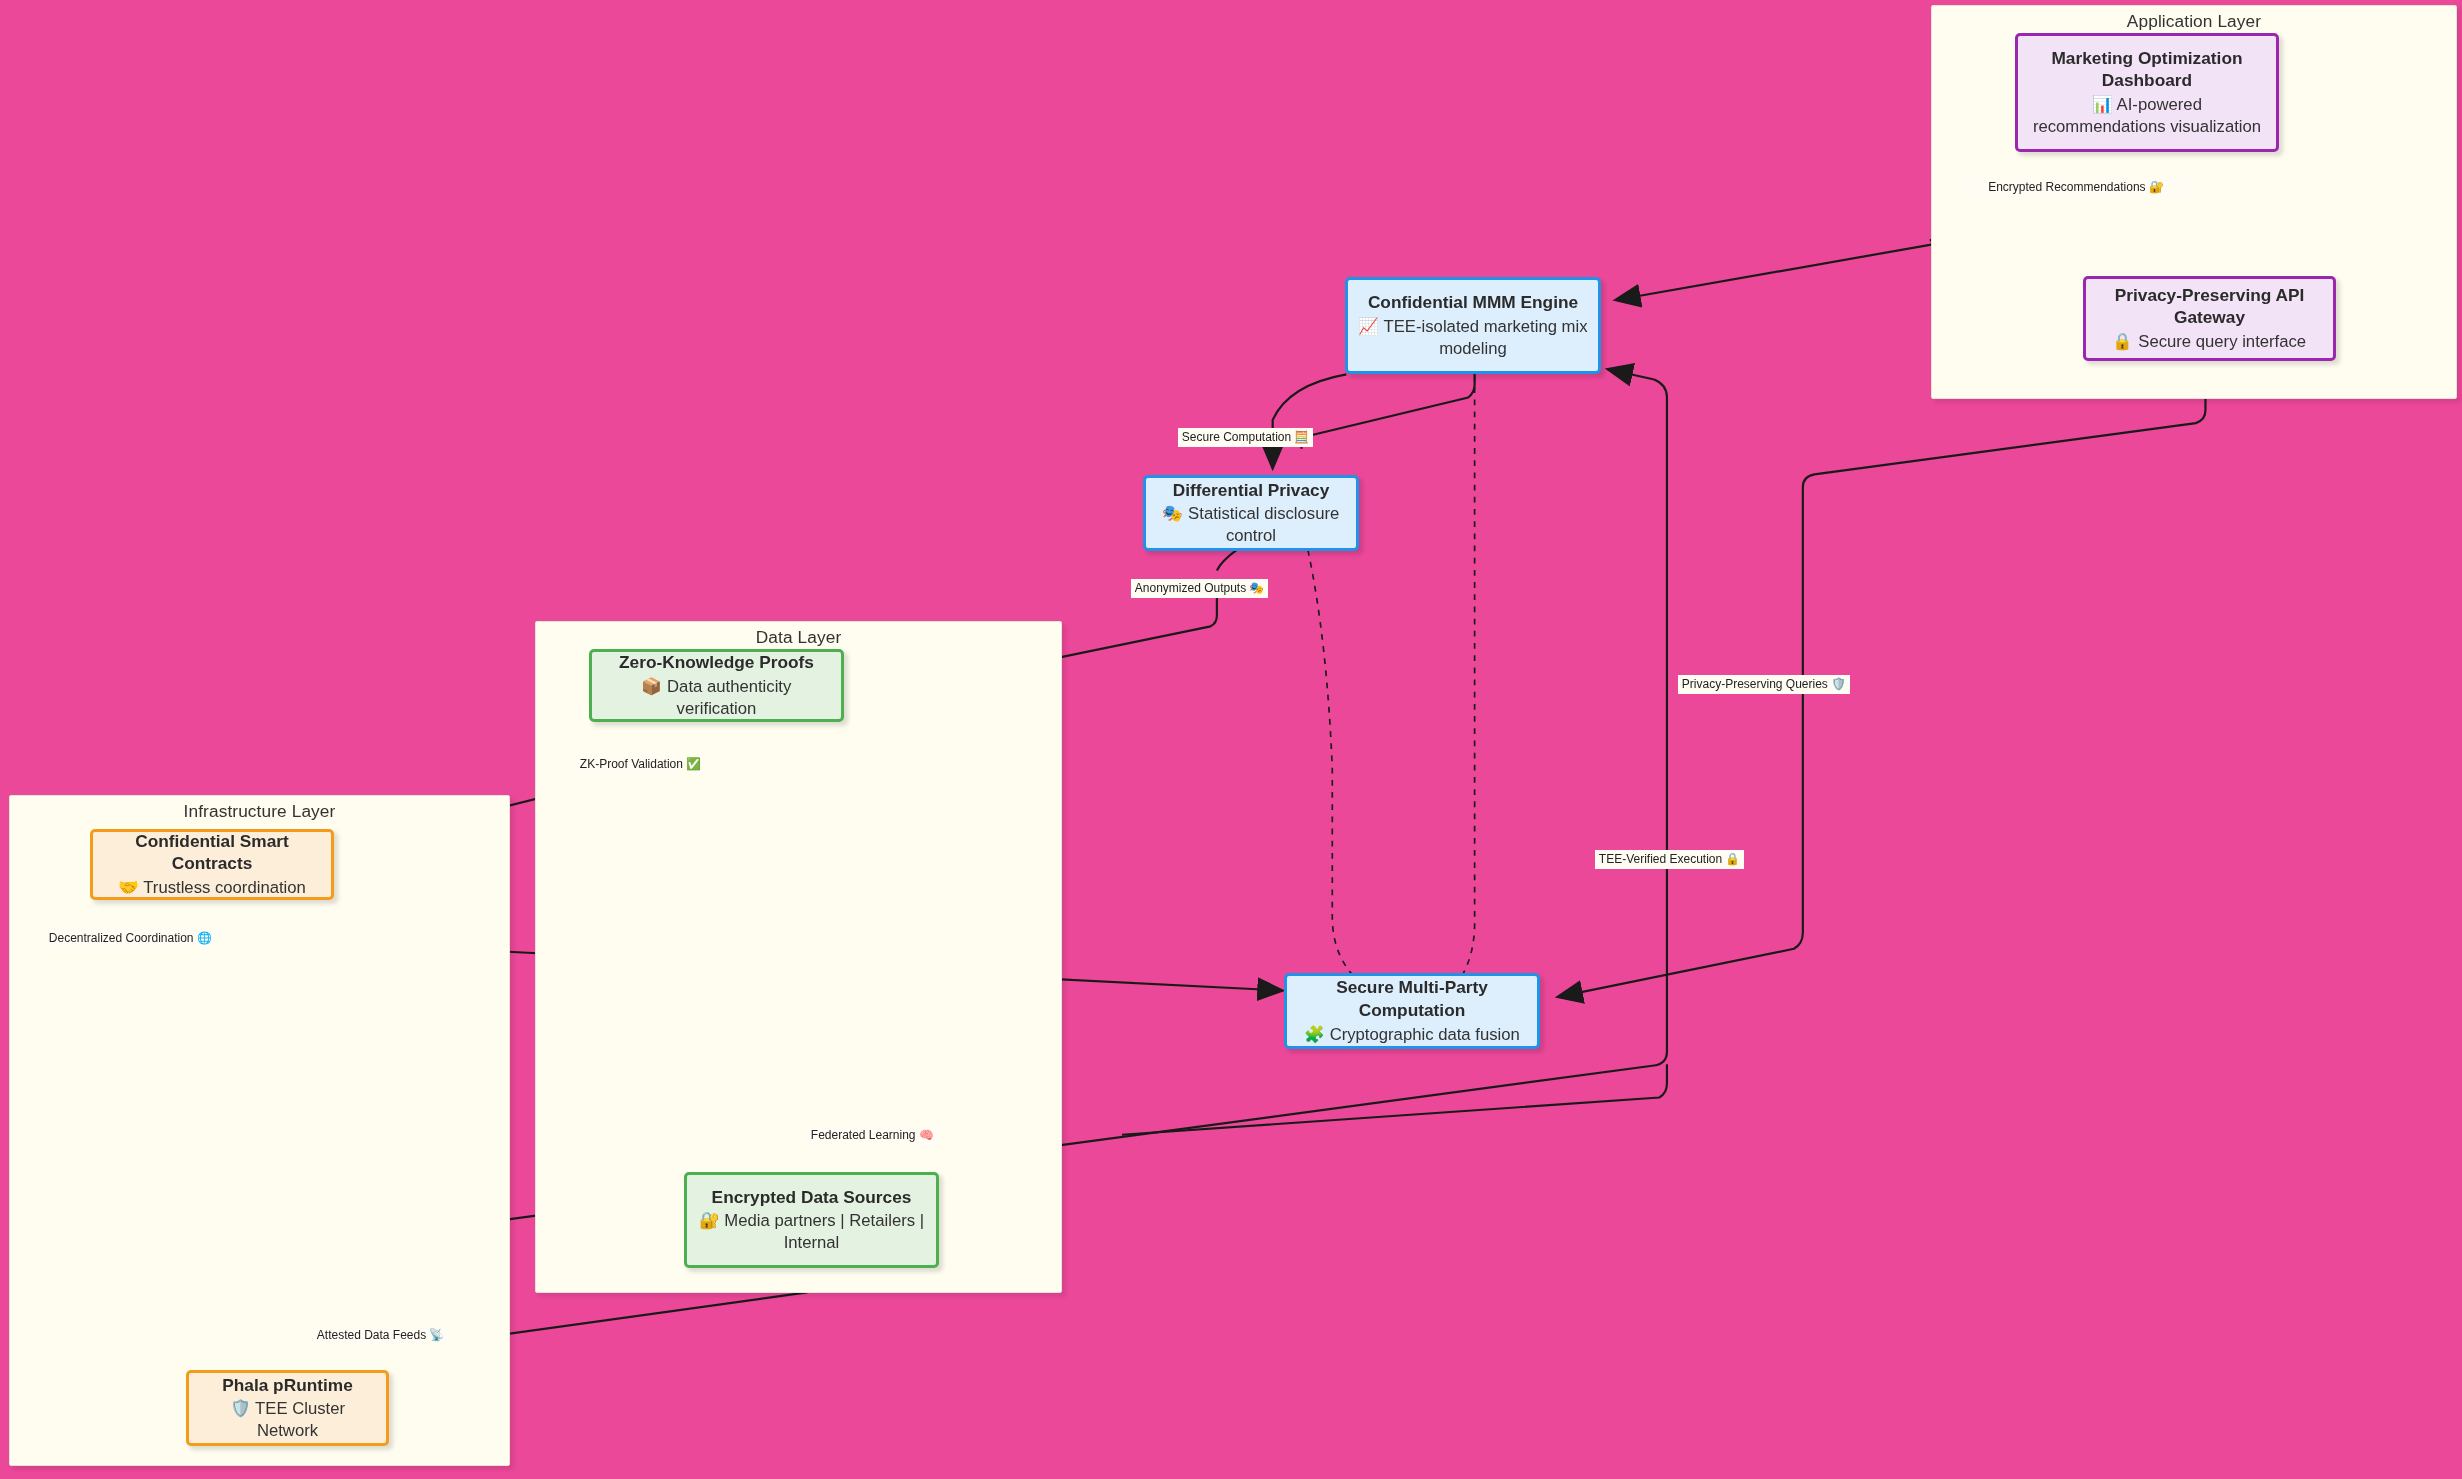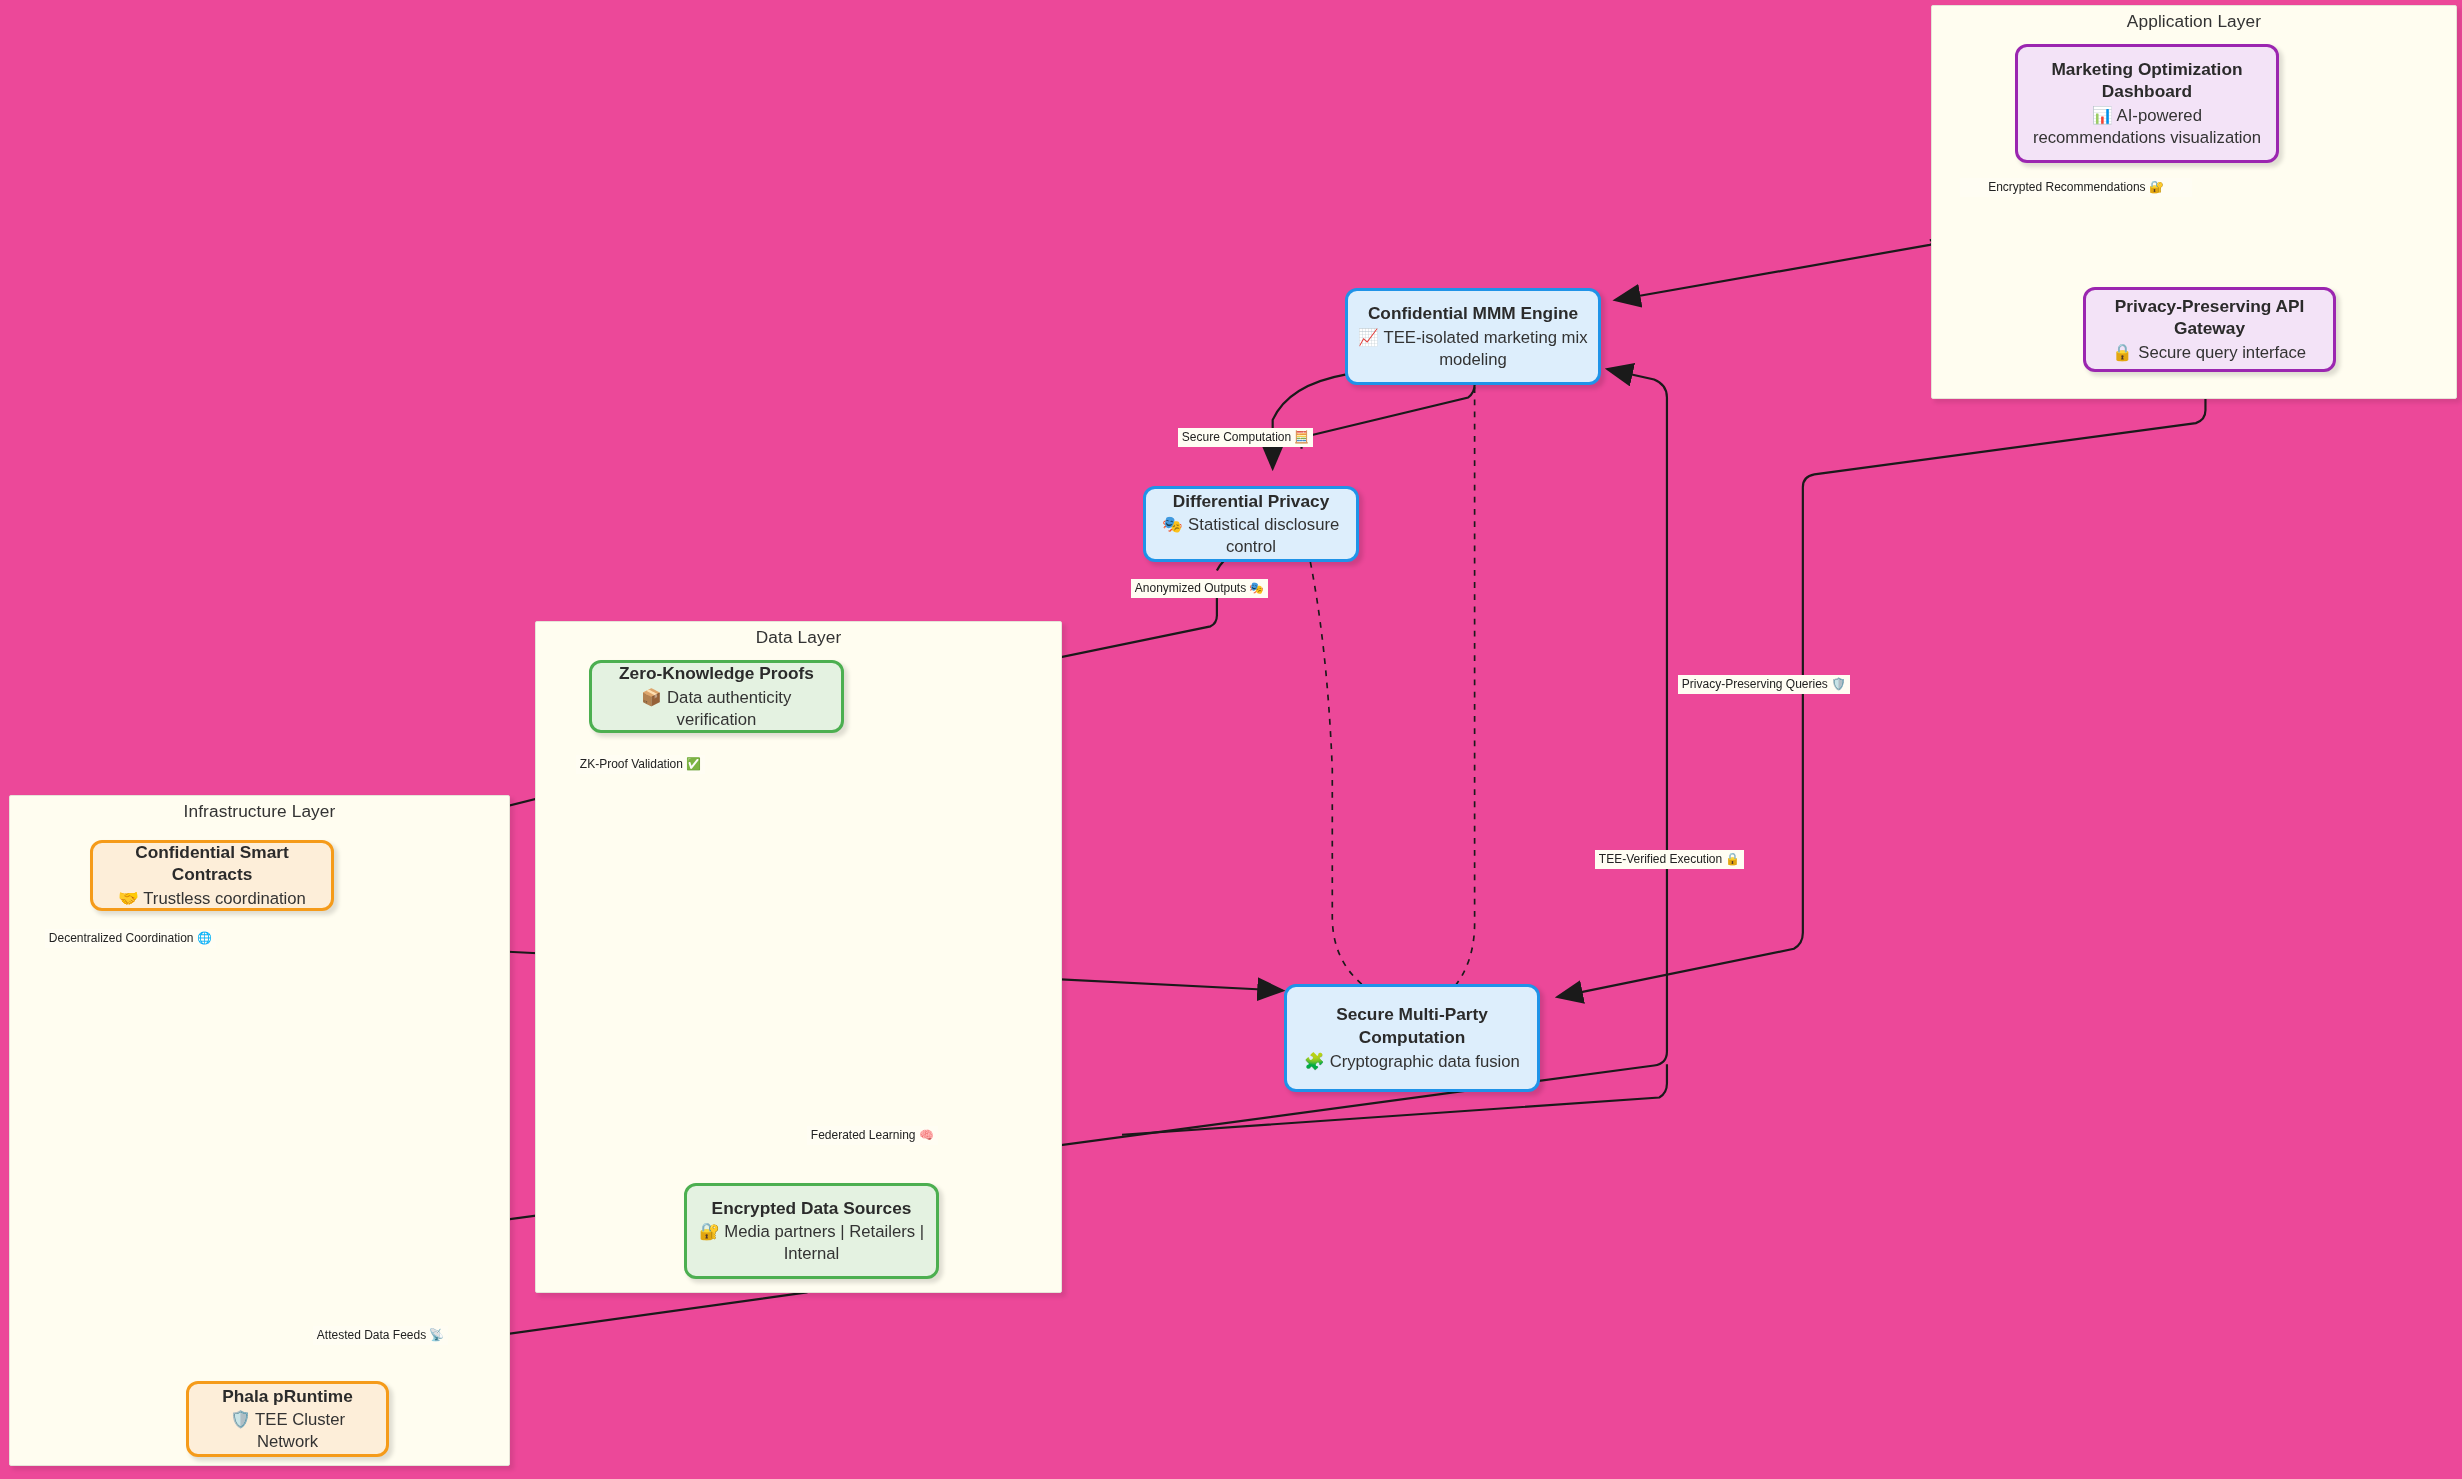--- a/index.html
+++ b/index.html
@@ -47,29 +47,28 @@
     font-family: "Liberation Sans", sans-serif;
     letter-spacing: 0.1px;
   }
 
   
   .node {
     position: absolute;
     box-sizing: border-box;
     border-width: 3.2px;
     border-style: solid;
-    border-radius: 12px;
+    border-radius: 5px;
     box-shadow: 3.2px 3.2px 4.5px rgba(0,0,0,0.13);
     display: flex;
     flex-direction: column;
     align-items: center;
     justify-content: center;
     text-align: center;
     padding: 3.8px 9px;
-    margin-top: 11px;
   }
   .node .title {
     font-weight: bold;
     font-size: 17.3px;
     color: #2b2b2b;
     line-height: 1.30;
     font-family: "Liberation Sans", sans-serif;
   }
   .node .desc {
     font-size: 16.7px;
@@ -194,21 +193,21 @@
   </div>
 
   <div class="node blue" style="left:1143px; top:475px; width:216px; height:76px;">
     <div class="title">Differential Privacy</div>
     <div class="desc">
       <span class="em">🎭</span>
       <span>Statistical disclosure control</span>
     </div>
   </div>
 
-  <div class="node blue" style="left:1284px; top:973px; width:256px; height:108px;">
+  <div class="node blue" style="left:1284px; top:973px; width:256px; height:76px;">
     <div class="title">Secure Multi-Party Computation</div>
     <div class="desc">
       <span class="em">🧩</span>
       <span>Cryptographic data fusion</span>
     </div>
   </div>
 
   <div class="node green" style="left:589px; top:649px; width:255px; height:73px;">
     <div class="title">Zero-Knowledge Proofs</div>
     <div class="desc">

